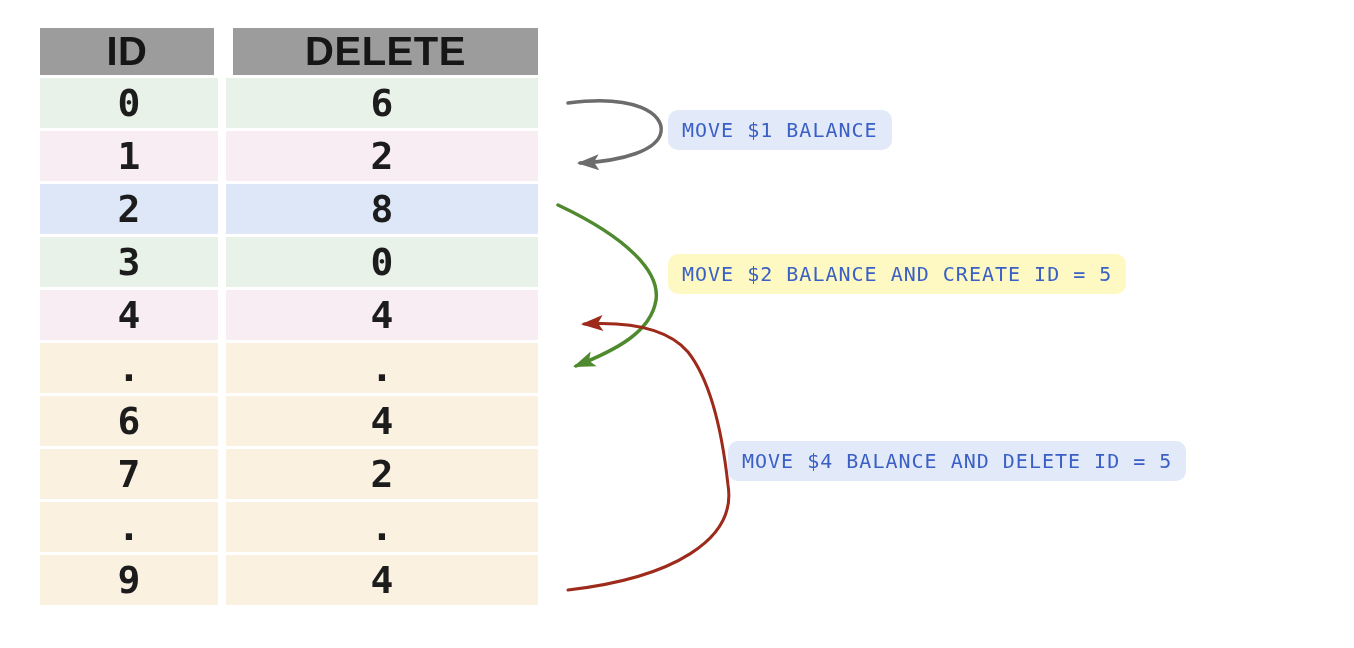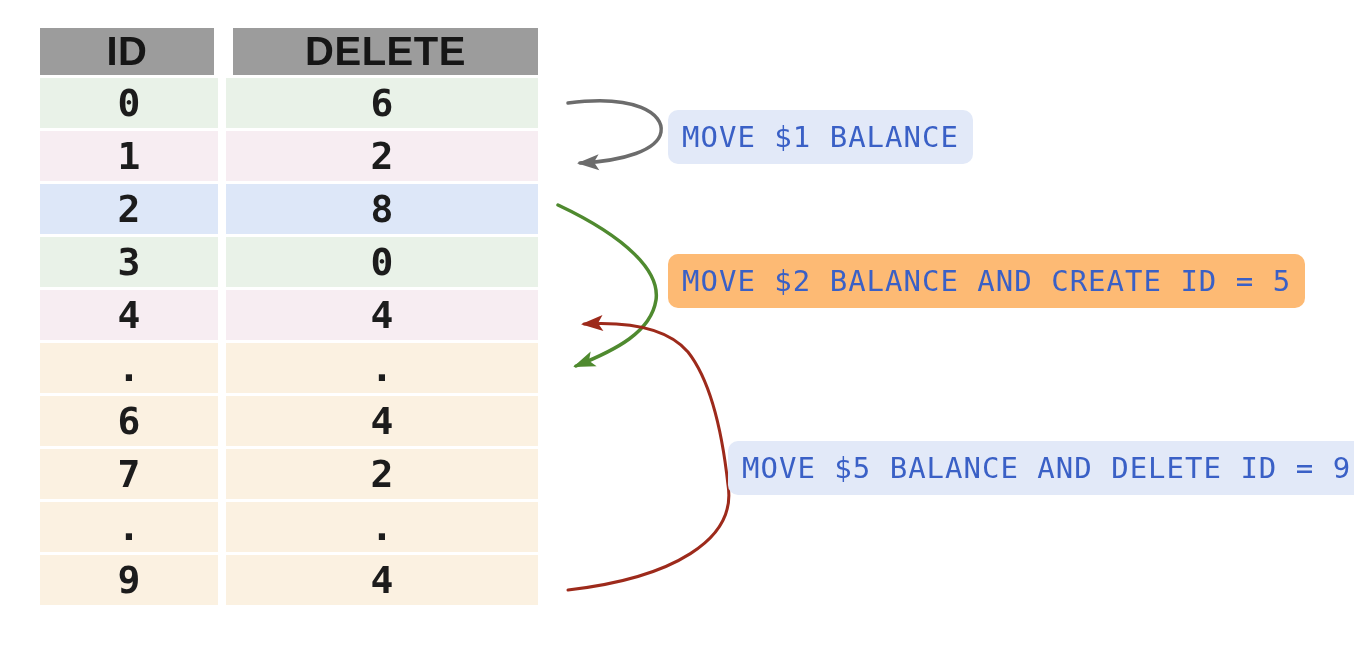--- a/index.html
+++ b/index.html
@@ -23,22 +23,22 @@
   .cell-bal{width:312px;}
   .trow{display:flex;gap:8px;margin-bottom:3px;}
   .td{
     height:50px;display:flex;align-items:center;justify-content:center;
     font-size:38px;font-weight:700;
   }
 
   
   .pill{
     position:absolute;
-    font-size:29px;line-height:30px;letter-spacing:1px;
-    padding:12px 14px;border-radius:10px;white-space:nowrap;
+    font-size:20px;line-height:30px;letter-spacing:1px;
+    padding:5px 14px;border-radius:10px;white-space:nowrap;
   }
   .pill-0{left:668px;top:110px;}
   .pill-1{left:668px;top:254px;}
   .pill-2{left:728px;top:441px;}
 
   
   .arrows{position:absolute;left:0;top:0;pointer-events:none;}
   .arrows path.arrow{fill:none;stroke-linecap:round;}
 </style>
 </head>
@@ -106,16 +106,16 @@
       <marker id="head-2" markerUnits="userSpaceOnUse" markerWidth="26" markerHeight="22" refX="20" refY="10" orient="auto">
         <path d="M1,2 L23,10 L1,18 L6,10 Z" fill="#9d2a1b"></path>
       </marker>
     </defs>
     <path class="arrow" d="M 568 103 C 636 94 664 114 661 132 C 658 150 624 161 580 163" stroke-width="3.5" marker-end="url(#head-0)" stroke="#6c6c6c"></path>
     <path class="arrow" d="M 558 205 C 628 238 660 272 656 300 C 651 332 616 350 576 366" stroke-width="3.5" marker-end="url(#head-1)" stroke="#4f8a2f"></path>
     <path class="arrow" d="M 568 590 C 672 578 737 540 728 485 C 722 430 710 380 688 352 C 665 325 620 322 584 324" stroke-width="3" marker-end="url(#head-2)" stroke="#9d2a1b"></path>
   </svg>
 
   <div class="pill pill-0" style="background: rgb(226, 233, 248); color: rgb(58, 96, 198);">MOVE $1 BALANCE</div>
-  <div class="pill pill-1" style="background: #fdba74; color: rgb(58, 96, 198);">MOVE $2 BALANCE AND CREATE ID = 5</div>
-  <div class="pill pill-2" style="background: rgb(226, 233, 248); color: rgb(58, 96, 198);">MOVE $5 BALANCE AND DELETE ID = 9</div>
+  <div class="pill pill-1" style="background: #fef9c3; color: rgb(58, 96, 198);">MOVE $2 BALANCE AND CREATE ID = 5</div>
+  <div class="pill pill-2" style="background: rgb(226, 233, 248); color: rgb(58, 96, 198);">MOVE $4 BALANCE AND DELETE ID = 5</div>
 
 </div>
 
 </body></html>

